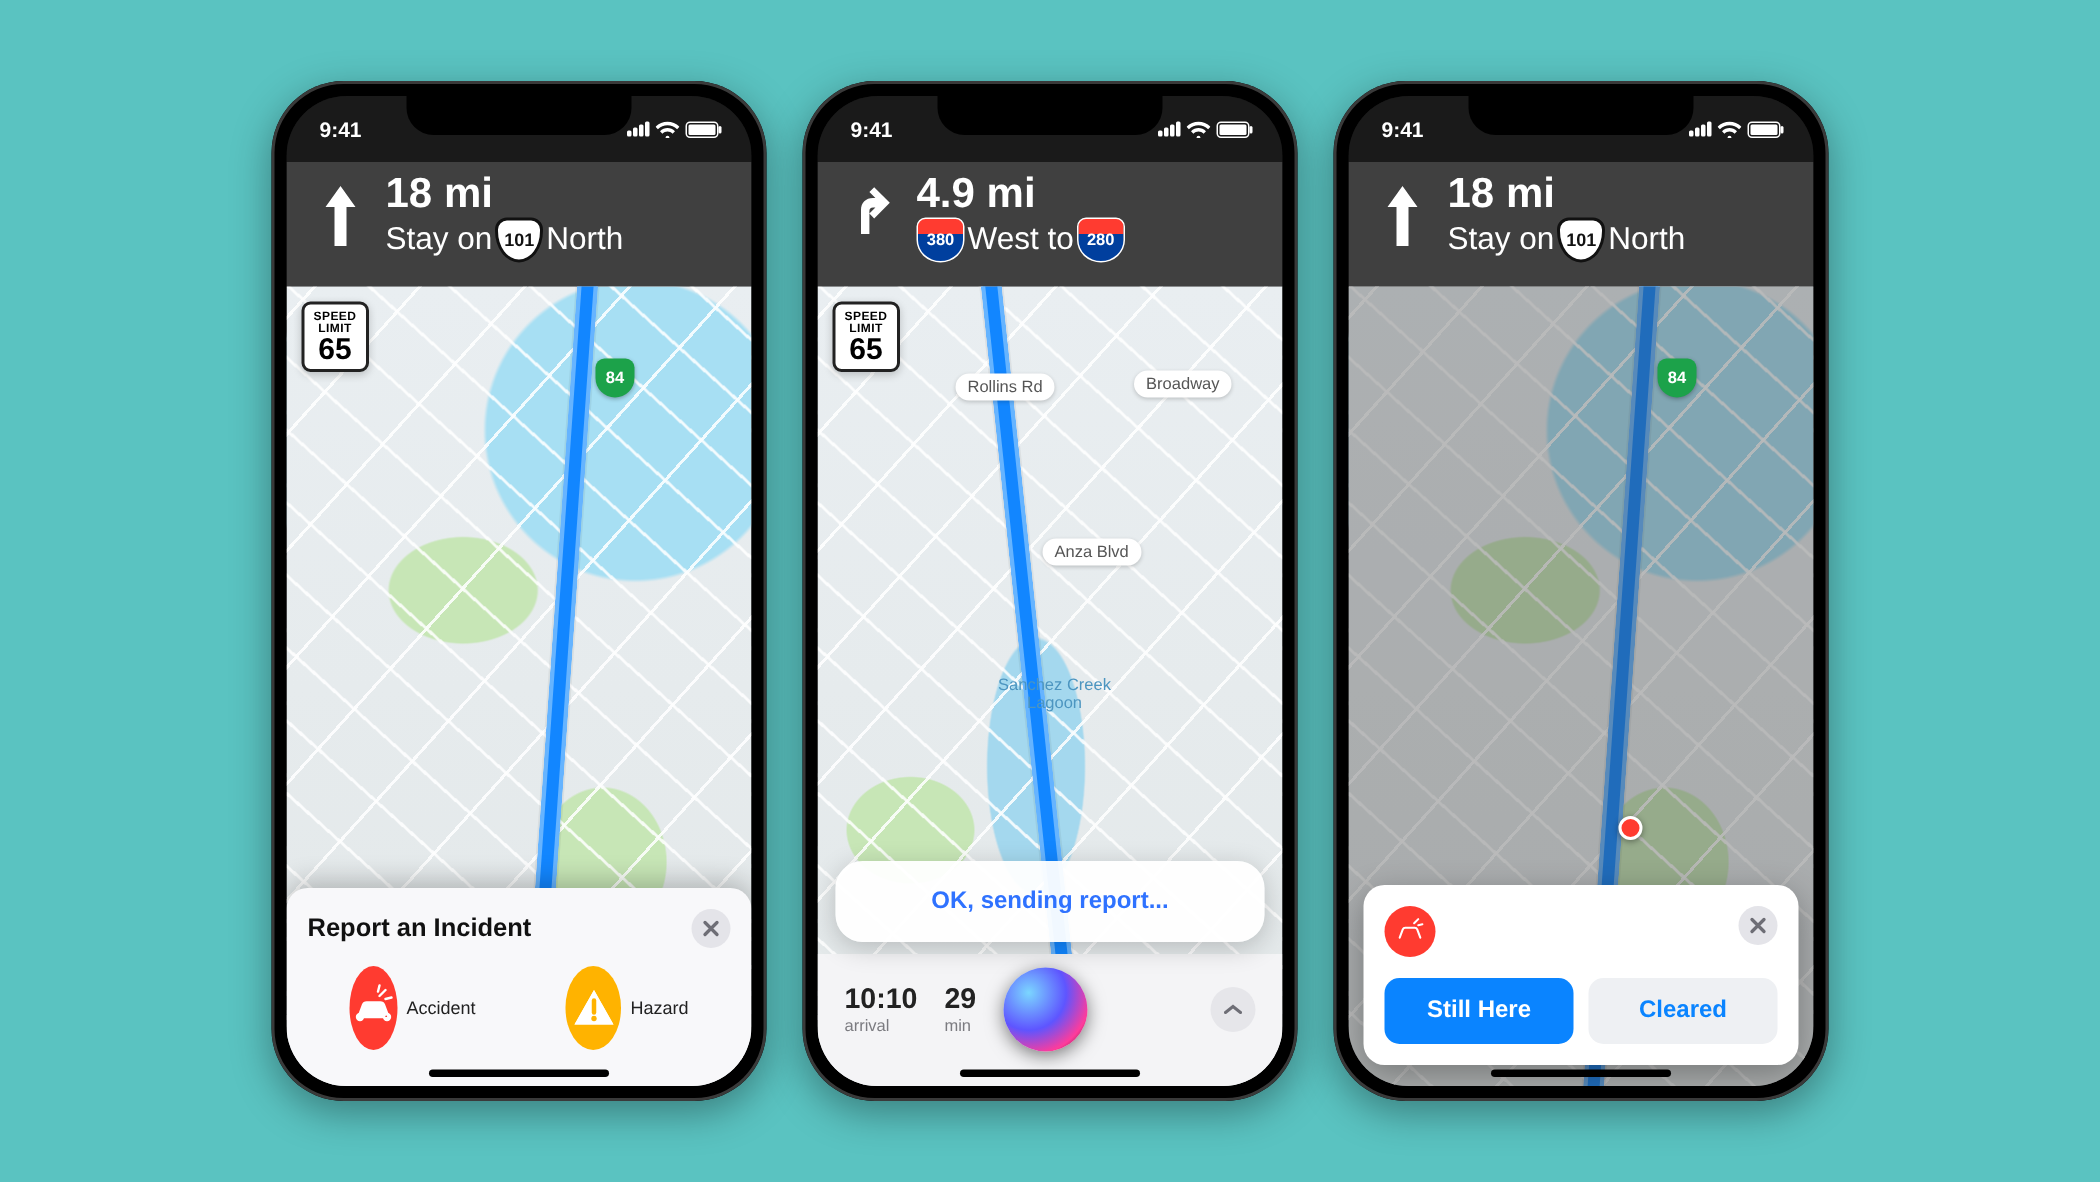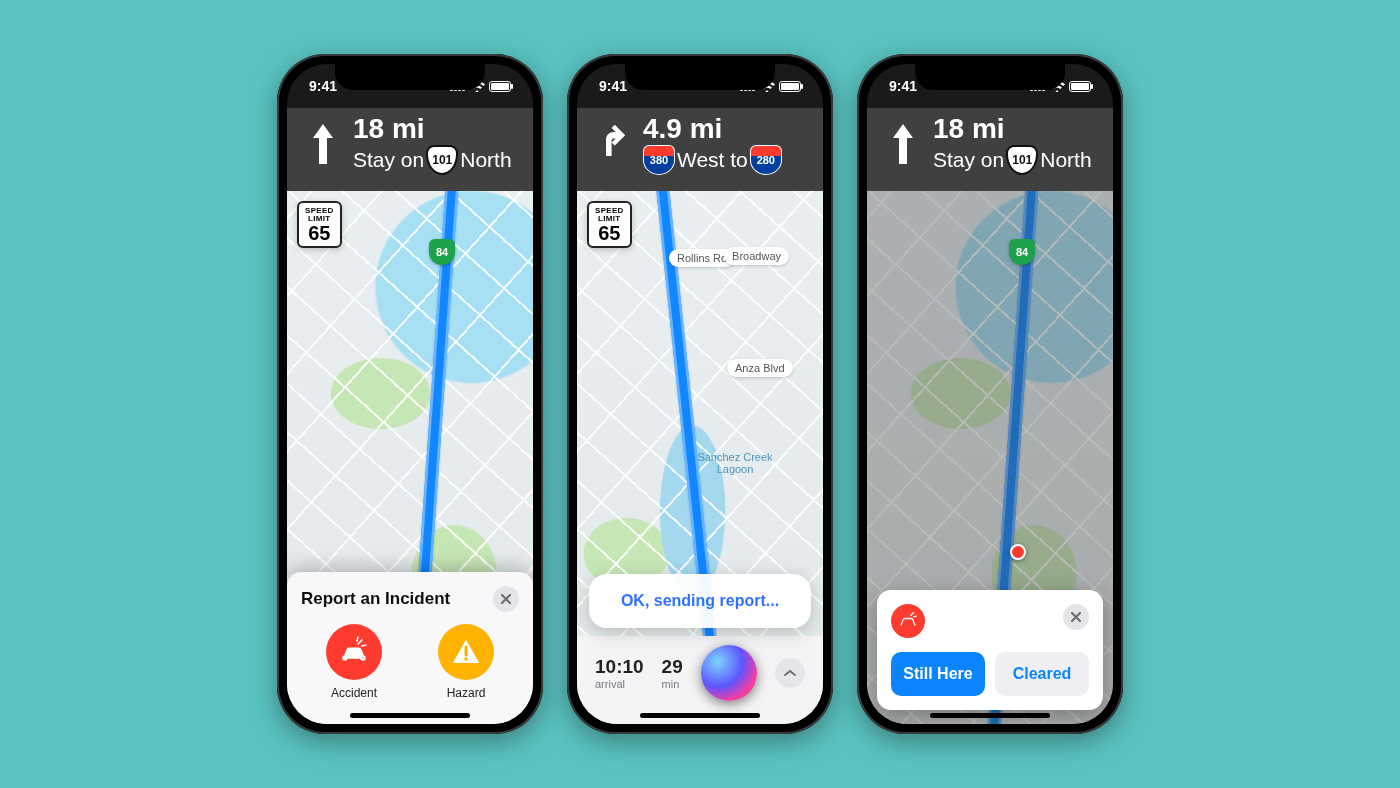--- a/index.html
+++ b/index.html
@@ -4,21 +4,21 @@
 <style>
   * { box-sizing: border-box; margin: 0; padding: 0; font-family: -apple-system, "SF Pro Text", "Helvetica Neue", Arial, sans-serif; }
   body {
     width: 1400px; height: 788px;
     background: #5ac3c1;
     display: flex; justify-content: center; align-items: center; gap: 24px;
     overflow: hidden;
   }
 
   .phone {
-    width: 266px; height: 680px;
+    width: 330px; height: 680px;
     background: #000;
     border-radius: 48px;
     padding: 10px;
     box-shadow: 0 8px 26px rgba(0,0,0,.35), inset 0 0 0 2px #3a3a3a;
     position: relative;
   }
   .screen {
     width: 100%; height: 100%;
     background: #111;
     border-radius: 40px;
@@ -137,21 +137,21 @@
     margin-top:28px;
   }
   .sheet-header { display:flex; justify-content:space-between; align-items:center; margin-bottom:12px;}
   .sheet-header h3 { font-size:17px; font-weight:700; color:#111; }
   .close-btn {
     width:26px; height:26px; border-radius:50%; background:#e4e4e9; color:#6e6e76;
     display:flex; align-items:center; justify-content:center; font-size:14px; font-weight:700; cursor:pointer;
   }
 
   .incident-row { display:flex; justify-content:space-around; gap:6px; }
-  .incident-btn { display:flex; flex-direction:column; align-items:center; gap:6px; cursor:pointer; width:82px;}
+  .incident-btn { display:flex; align-items:center; gap:6px; cursor:pointer; width:82px;}
   .incident-icon { width:56px; height:56px; border-radius:50%; display:flex; align-items:center; justify-content:center; }
   .ic-accident { background:#ff3b30; }
   .ic-hazard   { background:#ffb300; }
   .ic-speed    { background:#2f72ff; }
   .incident-label { font-size:12px; color:#222; font-weight:500; }
 
   .siri-banner {
     position:absolute; left:12px; right:12px; bottom:96px;
     background:rgba(255,255,255,.94); border-radius:18px;
     padding:18px 14px; text-align:center; font-size:16px; color:#2f72ff; font-weight:600;

